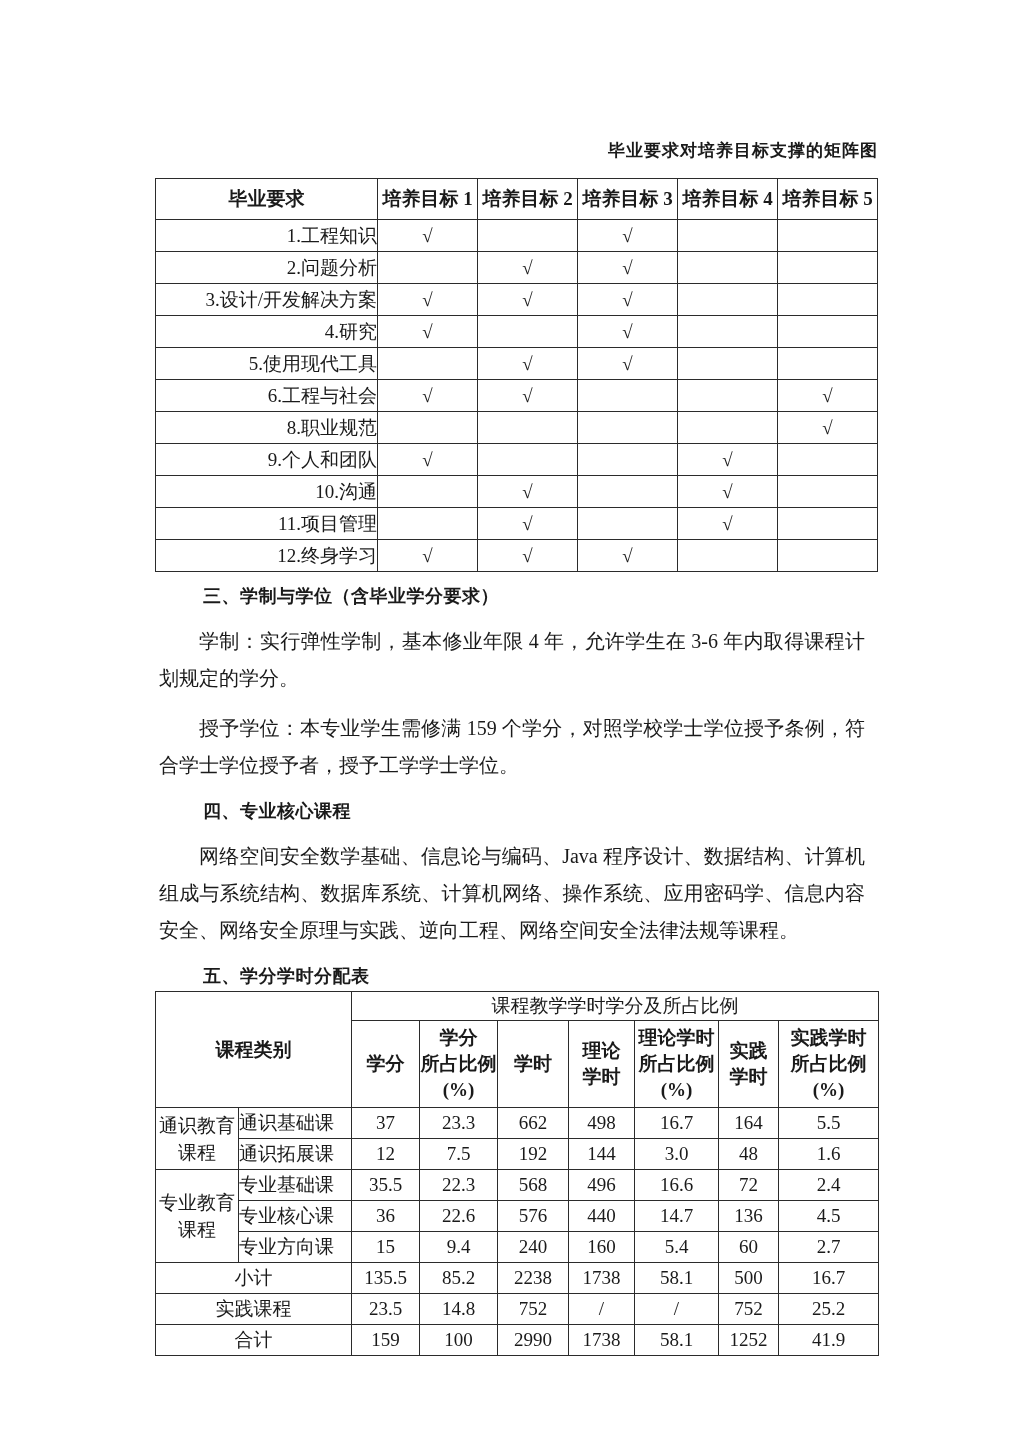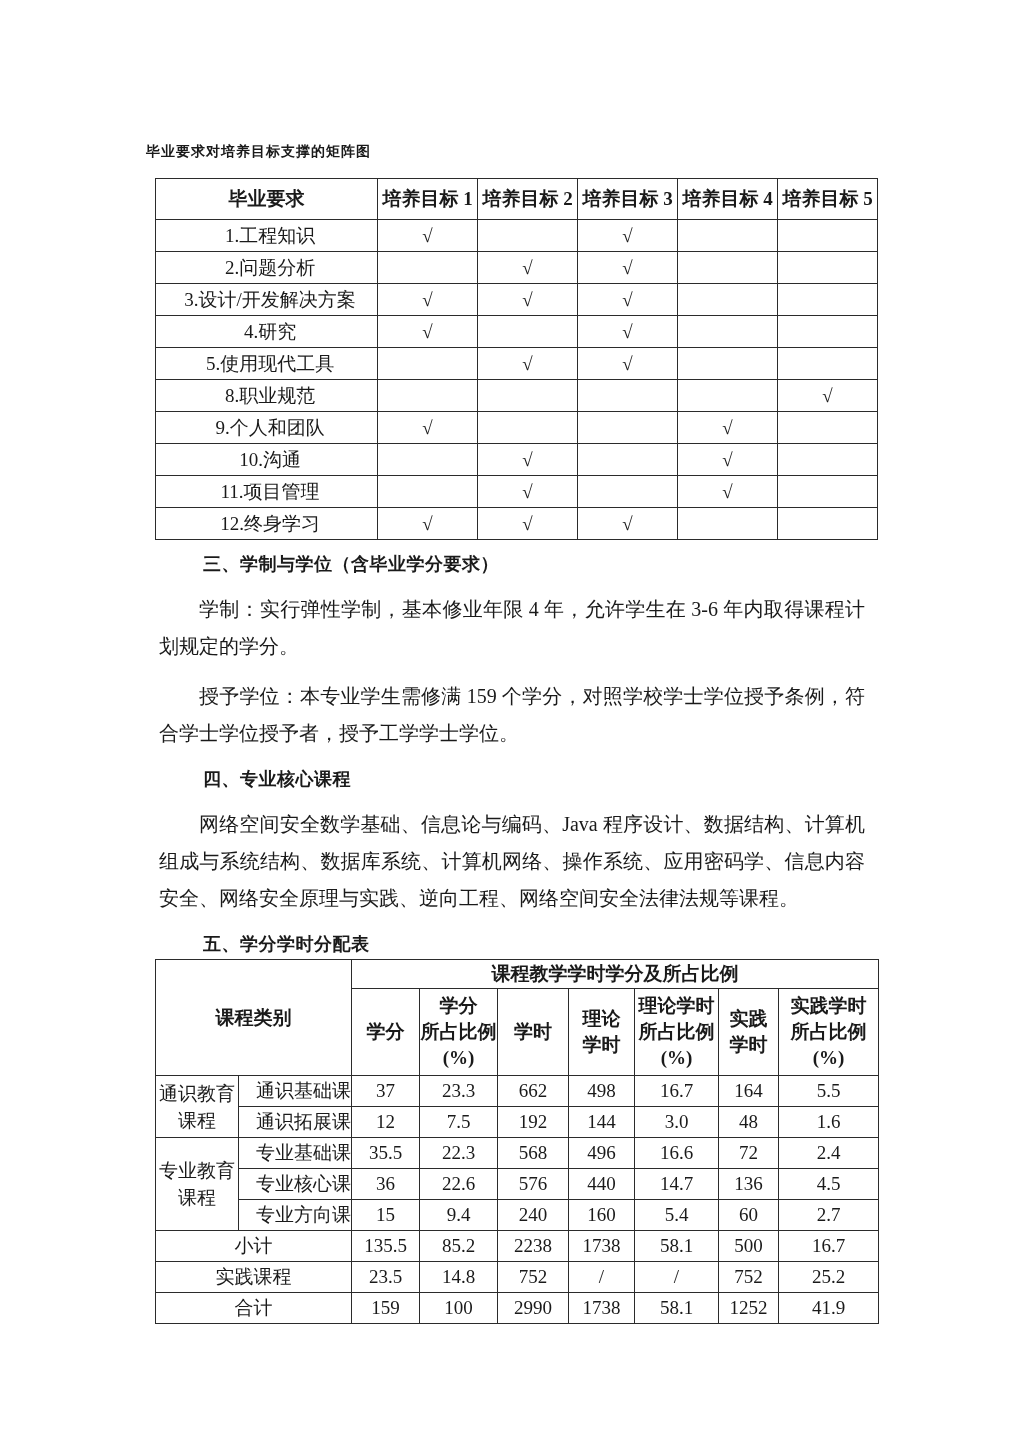--- a/index.html
+++ b/index.html
@@ -11,40 +11,40 @@
     background: #ffffff;
     color: #1a1a1a;
     font-family: "Liberation Serif", "DejaVu Serif", serif;
     overflow: hidden;
     box-sizing: border-box;
     padding-top: 138px;
   }
   .content { width: 732px; margin: 0 auto; }
 
   .doc-title {
-    text-align: left;
+    text-align: right;
     font-family: "Liberation Sans", "DejaVu Sans", sans-serif;
     font-weight: 700;
-    font-size: 14px;
+    font-size: 17px;
     line-height: 26px;
     margin: 0 0 14px 0;
     letter-spacing: 1px;
   }
 
   table { border-collapse: collapse; table-layout: fixed; }
   td, th { border: 1px solid #2b2b2b; overflow: hidden; }
 
   
   .t1 { width: 722px; margin-left: 9px; font-size: 19px; }
   .t1 th {
     height: 40px; font-weight: 700;
     font-size: 19px; padding: 0;
   }
   .t1 td { height: 31px; }
-  .t1 td.lbl { text-align: center; padding: 0 0 0 7px; }
+  .t1 td.lbl { text-align: right; padding: 0 0 0 7px; }
   .t1 td.mk  { text-align: center; font-size: 19px; padding: 0; }
 
   
   .sec-h {
     font-family: "Liberation Sans", "DejaVu Sans", sans-serif;
     font-weight: 700;
     font-size: 18px;
     line-height: 28px;
     margin: 10px 0 6px 0;
     padding-left: 57px;
@@ -58,32 +58,32 @@
     font-size: 20px;
     line-height: 37px;
     text-align: justify;
     text-indent: 2em;
     margin: 13px;
   }
 
   
   .t2 { width: 723px; margin-left: 9px; font-size: 19px; }
   .t2 td { text-align: center; padding: 0; }
-  .t2 .banner { height: 28px; font-weight: 700; }
+  .t2 .banner { height: 28px; font-weight: 400; }
   .t2 .cat    { font-weight: 700; }
   .t2 .ch {
     font-weight: 700;
     white-space: pre-line;
     line-height: 26px;
     padding: 3px 0;
     height: 80px;
   }
   .t2 .grp, .t2 .g2 { white-space: pre-line; line-height: 27px; }
   .t2 .drow td { height: 30px; }
-  .t2 .typ { text-align: right; }
+  .t2 .typ { text-align: left; }
 </style>
 </head>
 <body>
 
 <div class="page">
   <div class="content">
 
     <div class="doc-title">毕业要求对培养目标支撑的矩阵图</div>
 
     <table class="t1">
@@ -136,20 +136,28 @@
         <td class="mk"></td>
         <td class="mk"></td>
       </tr>
       <tr>
         <td class="lbl">5.使用现代工具</td>
         <td class="mk"></td>
         <td class="mk">√</td>
         <td class="mk">√</td>
         <td class="mk"></td>
         <td class="mk"></td>
+      </tr>
+      <tr>
+        <td class="lbl">6.工程与社会</td>
+        <td class="mk">√</td>
+        <td class="mk">√</td>
+        <td class="mk"></td>
+        <td class="mk"></td>
+        <td class="mk">√</td>
       </tr>
       <tr>
         <td class="lbl">8.职业规范</td>
         <td class="mk"></td>
         <td class="mk"></td>
         <td class="mk"></td>
         <td class="mk"></td>
         <td class="mk">√</td>
       </tr>
       <tr>

